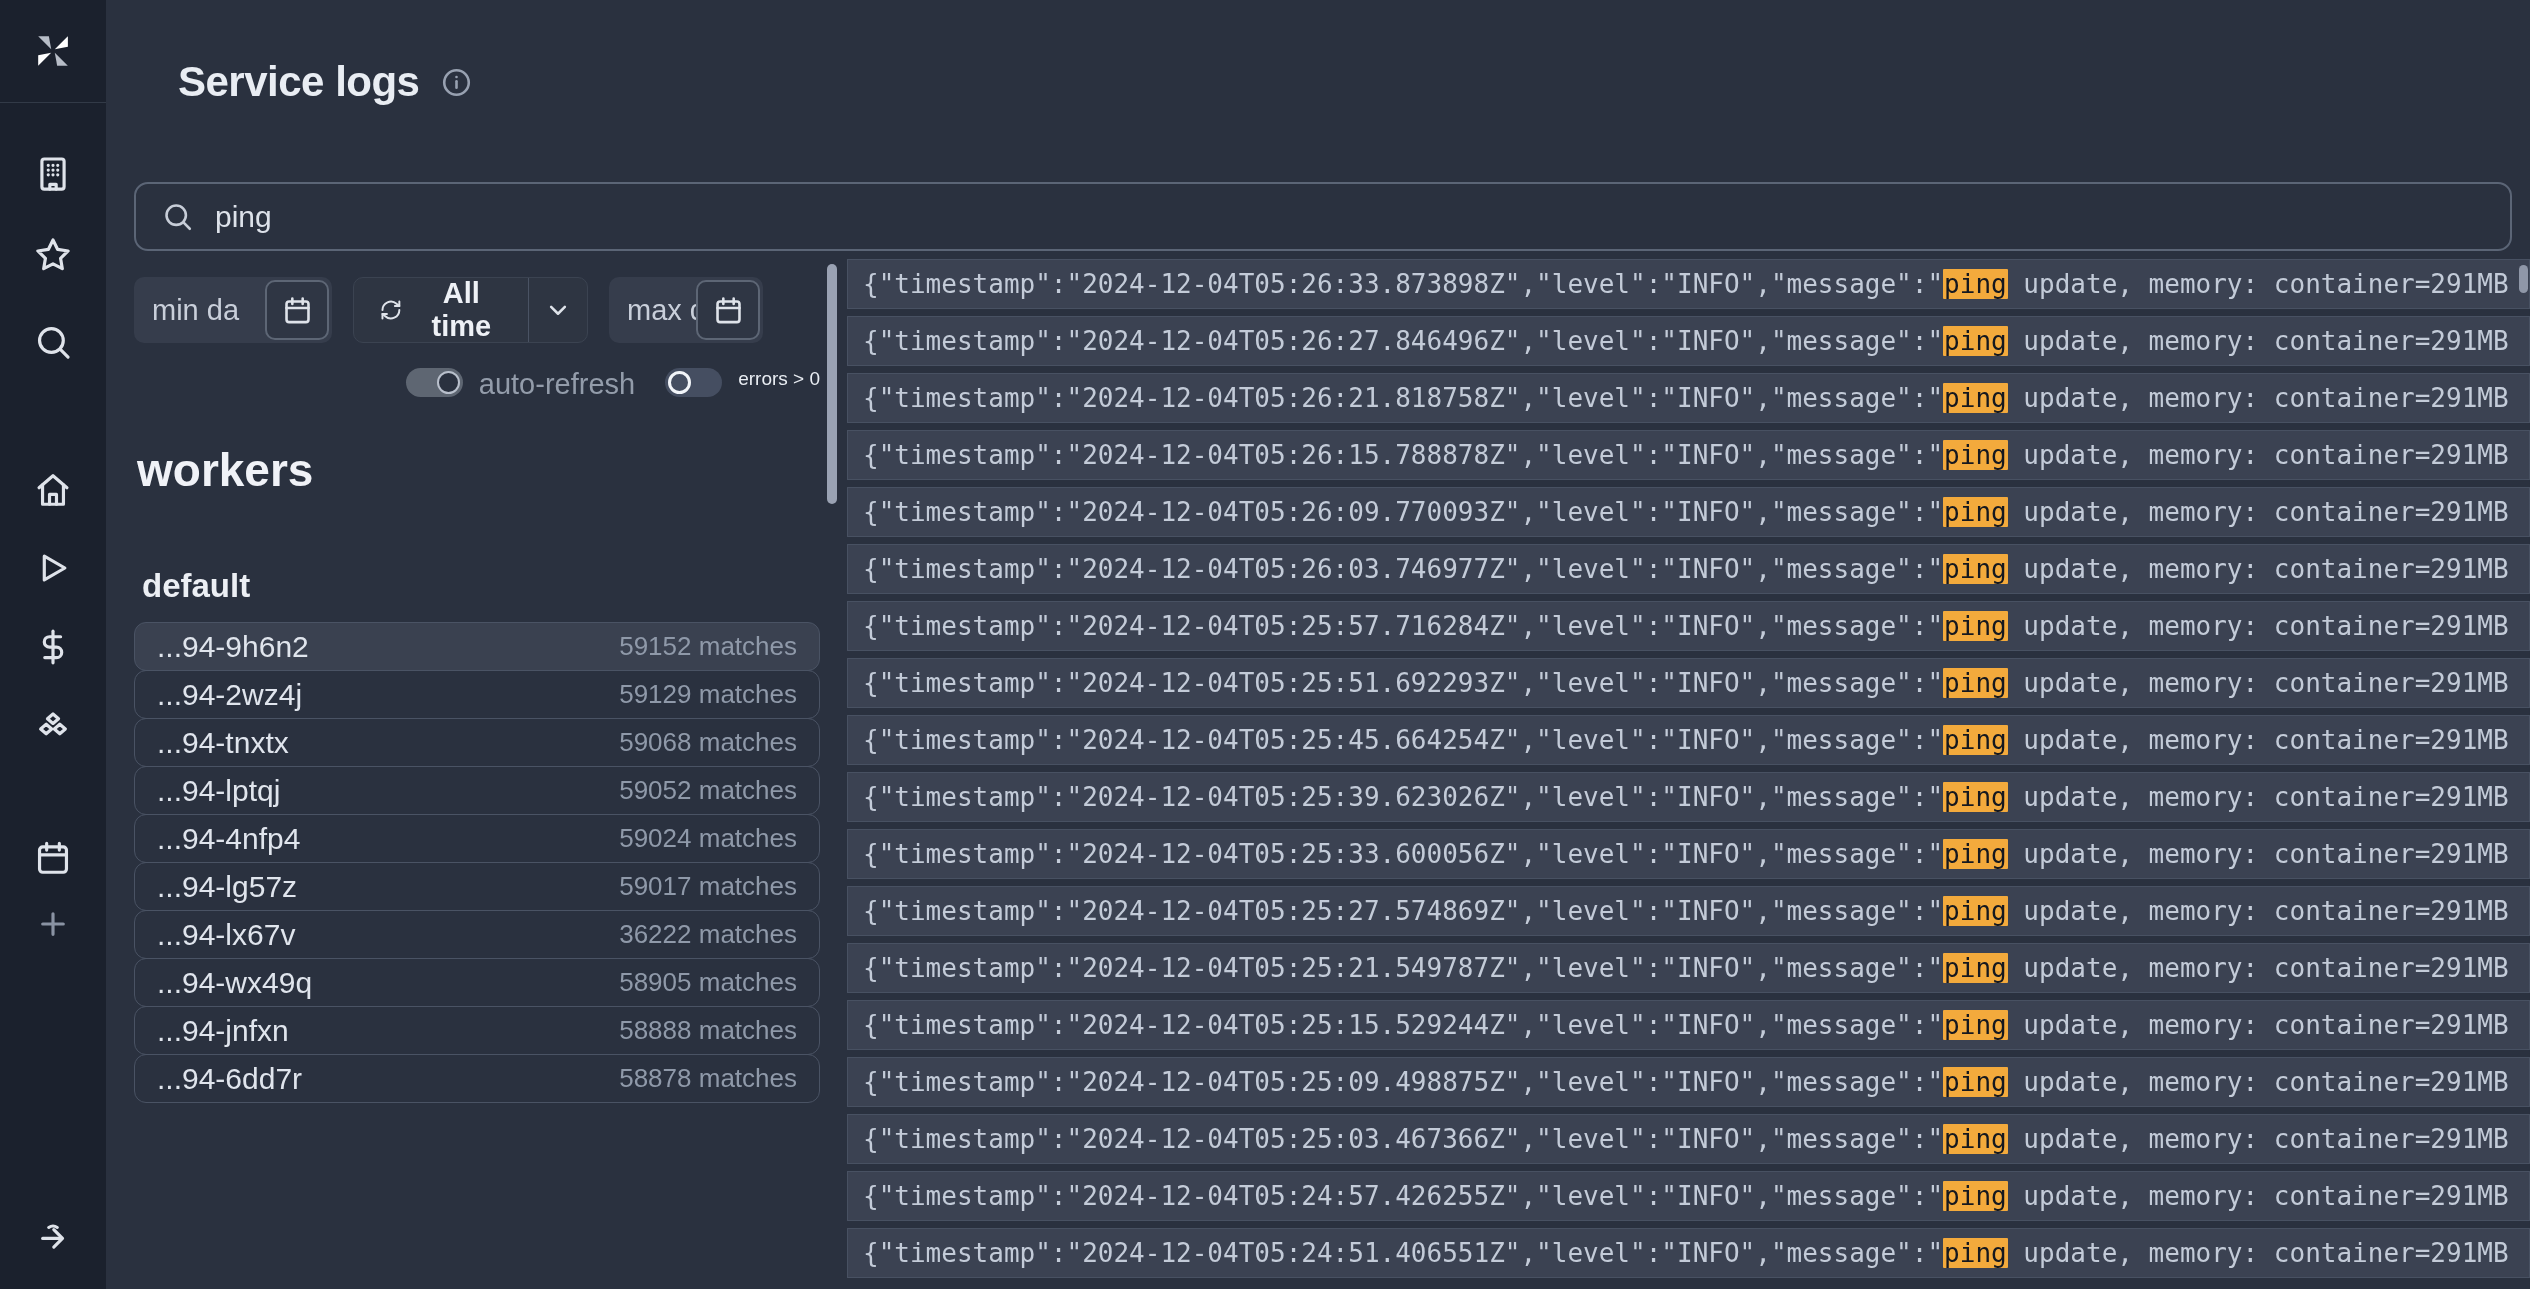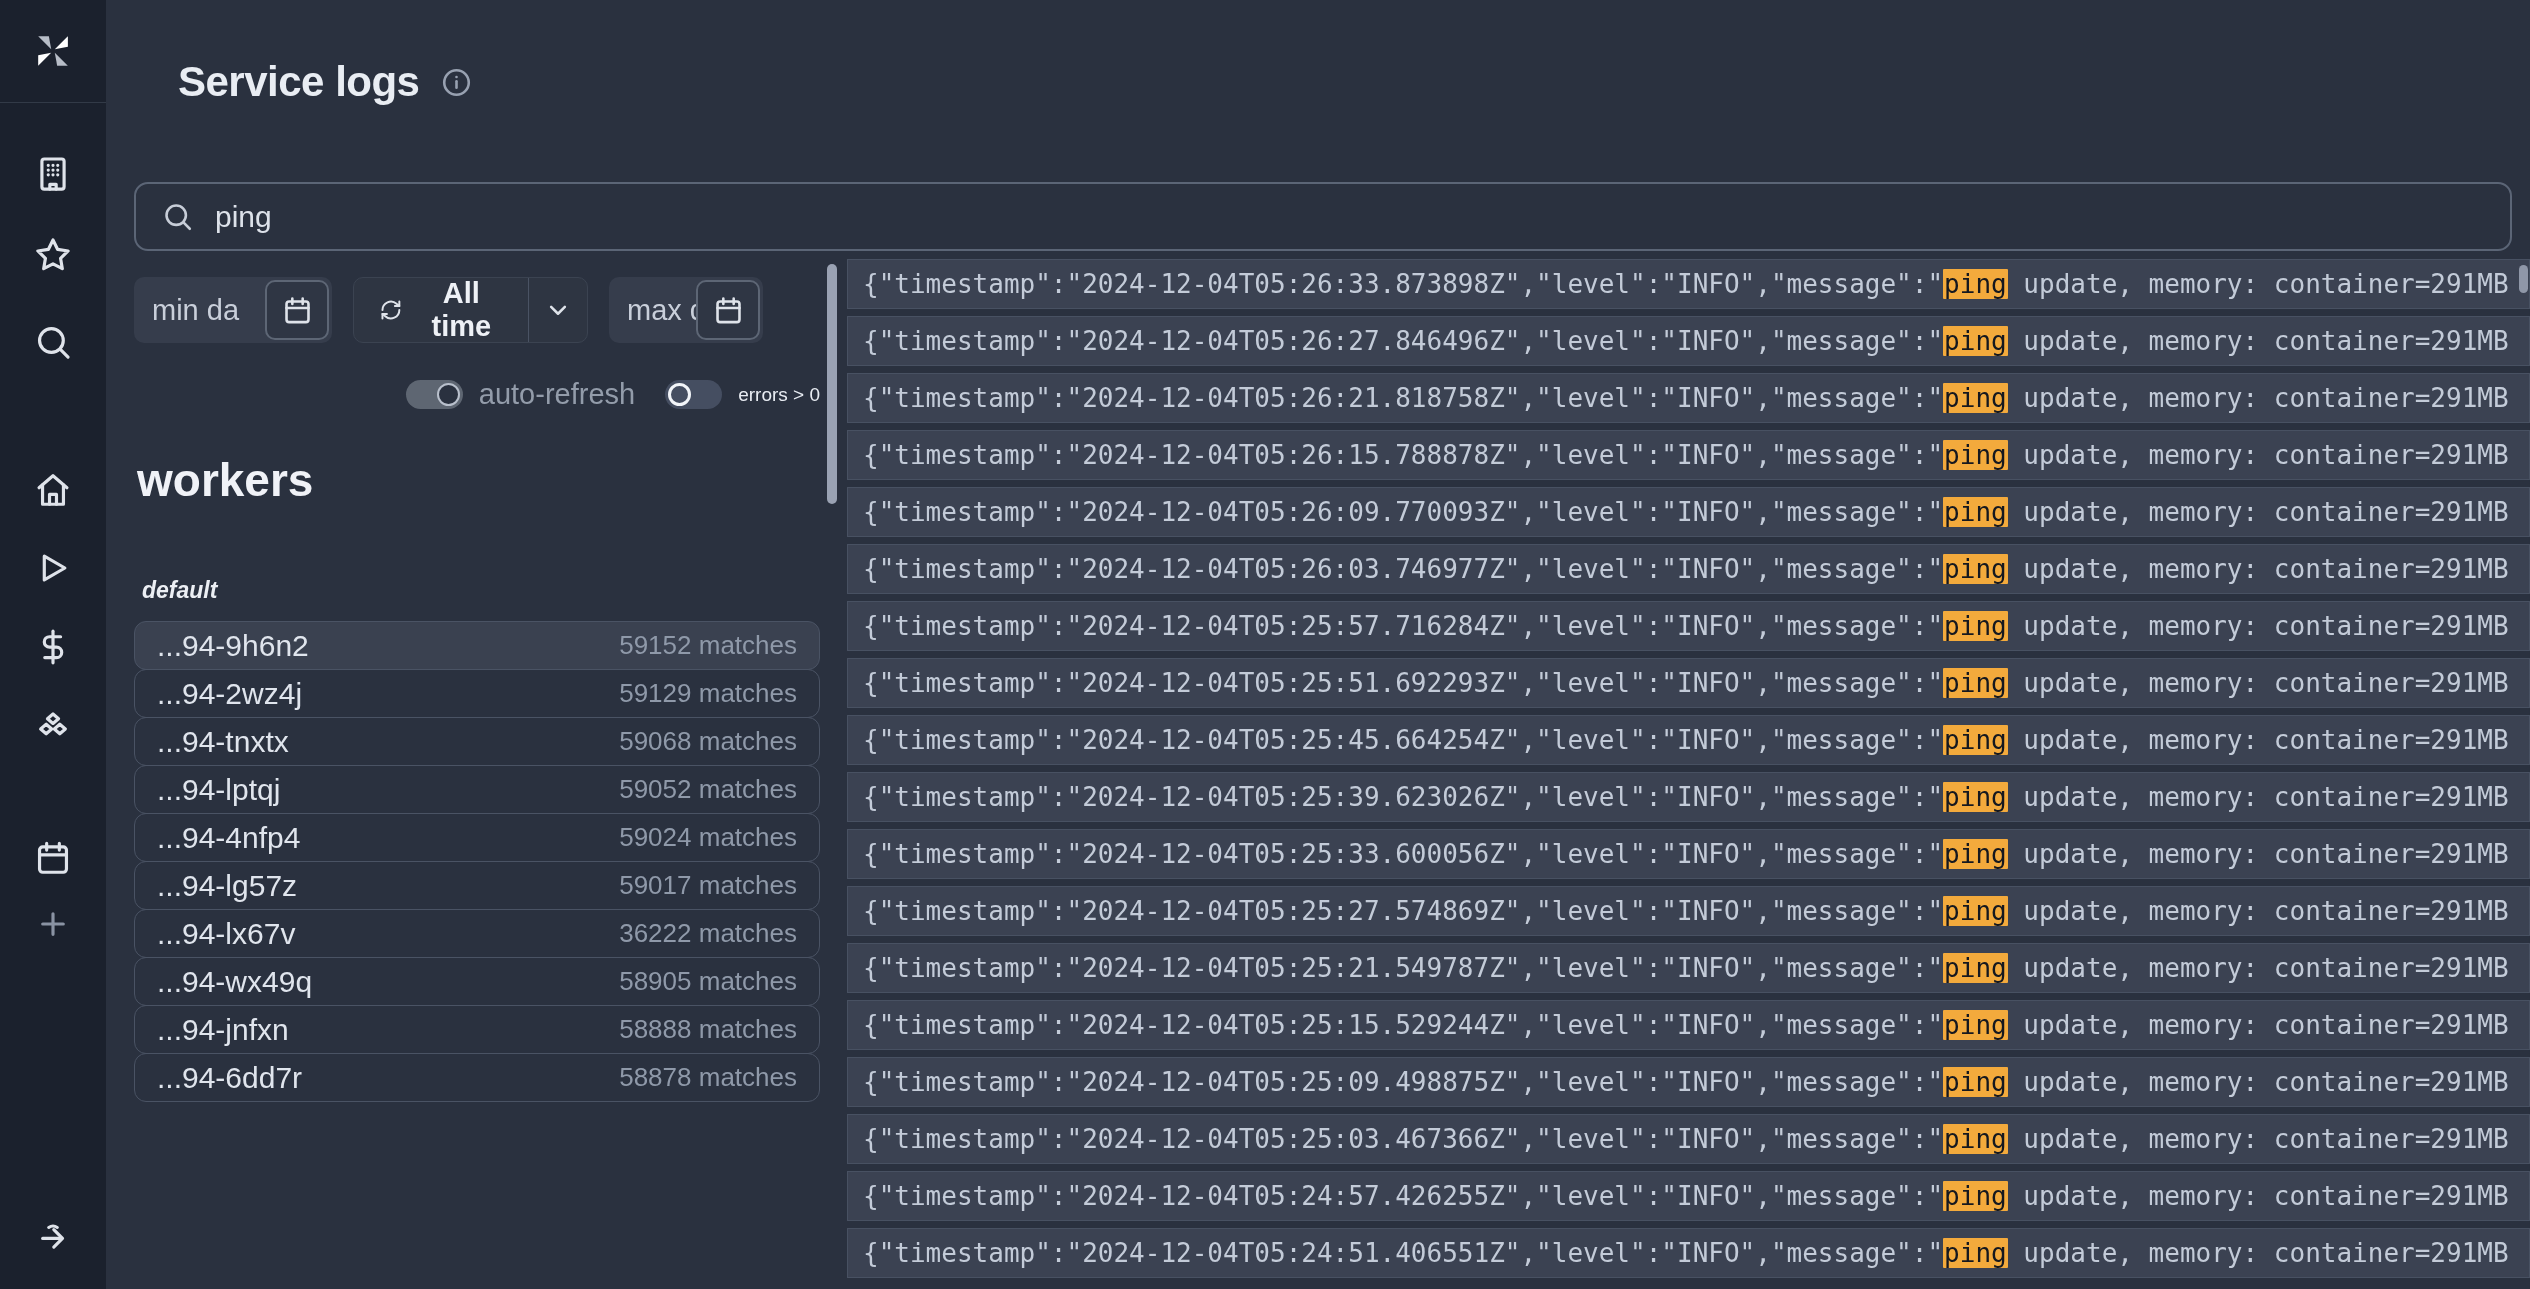--- a/index.html
+++ b/index.html
@@ -57,32 +57,32 @@
     background:#2f3644; display:flex; align-items:center; justify-content:center; cursor:pointer; }
   .cal-btn svg { width:31px; height:31px; }
 
   .range-btn { display:flex; align-items:stretch; background:#2e3542; border:1px solid #3b4351; border-radius:10px; width:235px; overflow:hidden; }
   .range-main { display:flex; align-items:center; gap:17px; padding:0 25px; background:none; border:none; cursor:pointer;
     font-family:"Liberation Sans",sans-serif; font-weight:700; font-size:29px; color:#eef1f6; }
   .range-main svg { width:30px; height:30px; }
   .range-caret { width:72px; border:none; border-left:1px solid #4a5364; background:none; display:flex; align-items:center; justify-content:center; cursor:pointer; }
   .range-caret svg { width:30px; height:30px; }
 
-  .toggle-row { margin-top:35px; display:flex; justify-content:flex-end; align-items:center; gap:16px; }
+  .toggle-row { margin-top:25px; display:flex; justify-content:flex-end; align-items:flex-start; gap:16px; }
   .toggle { width:57px; height:29px; border-radius:15px; position:relative; border:none; cursor:pointer; flex-shrink:0; }
   .toggle .knob { position:absolute; top:3px; width:23px; height:23px; border-radius:50%; }
   .toggle-auto { background:#5e6672; }
   .toggle-auto .knob { right:3px; background:#2a313f; border:2.5px solid #b9c0cc; }
   .toggle-errors { background:#454e61; margin-left:14px; }
   .toggle-errors .knob { left:3px; background:transparent; border:3px solid #f2f5f9; }
   .toggle-label-muted { font-size:29px; color:#939caa; }
   .toggle-label-light { font-size:19px; color:#e9edf3; }
 
   .workers-heading { margin:42px 0 0 3px; font-size:46px; font-weight:800; color:#f0f2f7; }
-  .group-heading { margin:70px 0 0 8px; font-size:23px; font-weight:700; color:#eceff4;font-style:italic; }
+  .group-heading { margin:70px 0 0 8px; font-size:33px; font-weight:700; color:#eceff4; }
 
   .worker-list { margin-top:18px; }
   .worker-item { height:49px; border:1px solid #4a5364; border-radius:12px; margin-top:-1px;
     display:flex; align-items:center; justify-content:space-between; padding:0 22px; cursor:pointer; }
   .worker-item.selected { background:var(--sel-bg,#3a4150); }
   .worker-name { font-size:30px; color:#e0e5ed; }
   .worker-matches { font-size:26px; color:#8f99a9; }
 
   .scroll-gap { width:27px; flex-shrink:0; position:relative; }
   .scroll-thumb { position:absolute; left:7px; top:5px; width:10px; height:240px; border-radius:6px; background:#9aa2b3; cursor:grab; }

